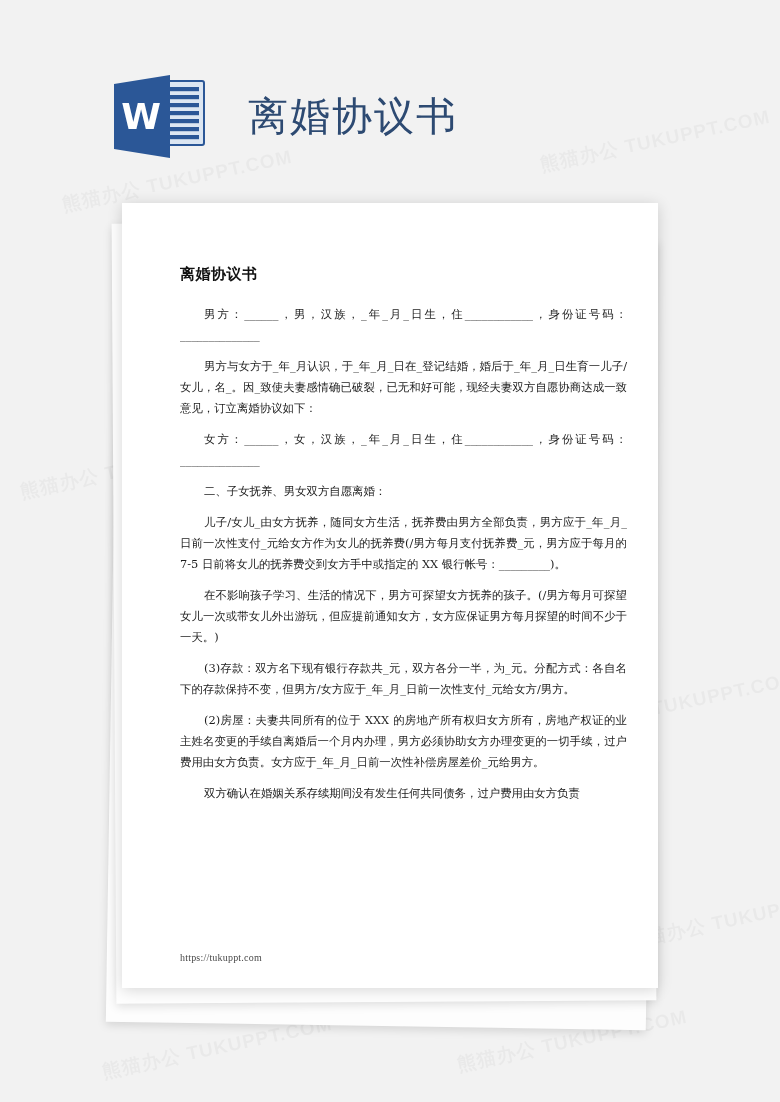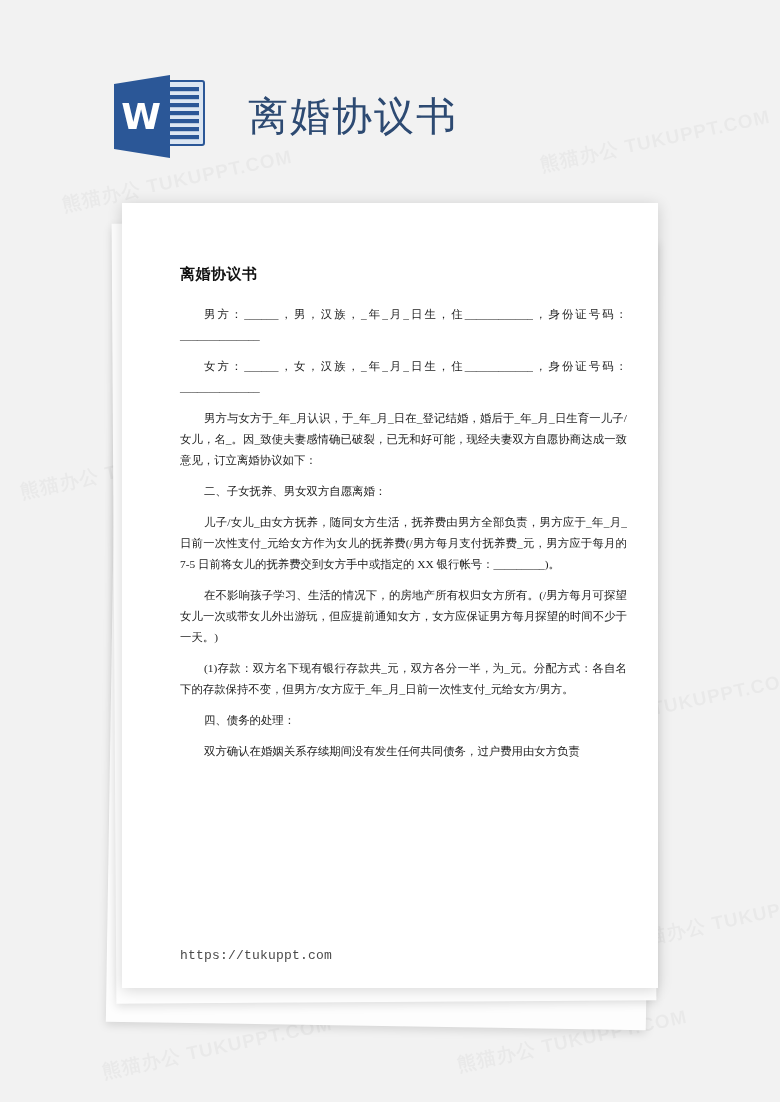--- a/index.html
+++ b/index.html
@@ -130,28 +130,28 @@
   }
   .para {
     font-size: 11.4px;
     line-height: 21px;
     margin: 0 0 10px 0;
     text-align: justify;
     text-justify: inter-ideograph;
     color: #1c1c1c;
     font-family: "DejaVu Serif", "Liberation Serif", serif;
   }
-  .para.indent { text-indent: 24px; font-family: Liberation Serif, serif; }
+  .para.indent { text-indent: 24px; }
   .footer-url {
     position: absolute;
     left: 58px;
     bottom: 25px;
-    font-size: 13px;
+    font-size: 10px;
     color: #4a4a4a;
-    font-family: Liberation Mono, monospace;
+    font-family: Liberation Serif, serif;
     letter-spacing: 0.2px;
   }
 </style>
 </head>
 <body>
 
 <div class="watermark-layer">
   <div class="wm rot" style="left:60px;  top:168px;">熊猫办公 TUKUPPT.COM</div>
   <div class="wm rot" style="left:538px; top:128px;">熊猫办公 TUKUPPT.COM</div>
   <div class="wm rot" style="left:18px;  top:455px;">熊猫办公 TUKUPPT.COM</div>
@@ -190,23 +190,23 @@
   <div class="sheet sheet-back2"></div>
   <div class="sheet sheet-back1"></div>
   <div class="sheet sheet-front"></div>
 </div>
 
 <div class="doc-page">
   <div class="doc-inner">
     <div class="doc-heading">离婚协议书</div>
 
     <p class="para indent">男方：______，男，汉族，_年_月_日生，住____________，身份证号码：______________</p>
+    <p class="para indent">男方与女方于_年_月认识，于_年_月_日在_登记结婚，婚后于_年_月_日生育一儿子/女儿，名_。因_致使夫妻感情确已破裂，已无和好可能，现经夫妻双方自愿协商达成一致意见，订立离婚协议如下：</p>
     <p class="para indent">女方：______，女，汉族，_年_月_日生，住____________，身份证号码：______________</p>
-    <p class="para indent">男方与女方于_年_月认识，于_年_月_日在_登记结婚，婚后于_年_月_日生育一儿子/女儿，名_。因_致使夫妻感情确已破裂，已无和好可能，现经夫妻双方自愿协商达成一致意见，订立离婚协议如下：</p>
     <p class="para indent">二、子女抚养、男女双方自愿离婚：</p>
     <p class="para indent">儿子/女儿_由女方抚养，随同女方生活，抚养费由男方全部负责，男方应于_年_月_日前一次性支付_元给女方作为女儿的抚养费(/男方每月支付抚养费_元，男方应于每月的 7-5 日前将女儿的抚养费交到女方手中或指定的 XX 银行帐号：_________)。</p>
-    <p class="para indent">在不影响孩子学习、生活的情况下，的房地产所有权归女方所有。(/男方每月可探望女儿一次或带女儿外出游玩，但应提前通知女方，女方应保证男方每月探望的时间不少于一天。)</p>
-    <p class="para indent">(1)存款：双方名下现有银行存款共_元，双方各分一半，为_元。分配方式：各自名下的存款保持不变，但男方/女方应于_年_月_日前一次性支付_元给女方/男方。</p>
-    <p class="para indent">四、债务的处理：</p>
+    <p class="para indent">在不影响孩子学习、生活的情况下，男方可探望女方抚养的孩子。(/男方每月可探望女儿一次或带女儿外出游玩，但应提前通知女方，女方应保证男方每月探望的时间不少于一天。)</p>
+    <p class="para indent">(3)存款：双方名下现有银行存款共_元，双方各分一半，为_元。分配方式：各自名下的存款保持不变，但男方/女方应于_年_月_日前一次性支付_元给女方/男方。</p>
+    <p class="para indent">(2)房屋：夫妻共同所有的位于 XXX 的房地产所有权归女方所有，房地产权证的业主姓名变更的手续自离婚后一个月内办理，男方必须协助女方办理变更的一切手续，过户费用由女方负责。女方应于_年_月_日前一次性补偿房屋差价_元给男方。</p>
     <p class="para indent">双方确认在婚姻关系存续期间没有发生任何共同债务，过户费用由女方负责</p>
   </div>
   <div class="footer-url">https://tukuppt.com</div>
 </div>
 
 </body></html>

